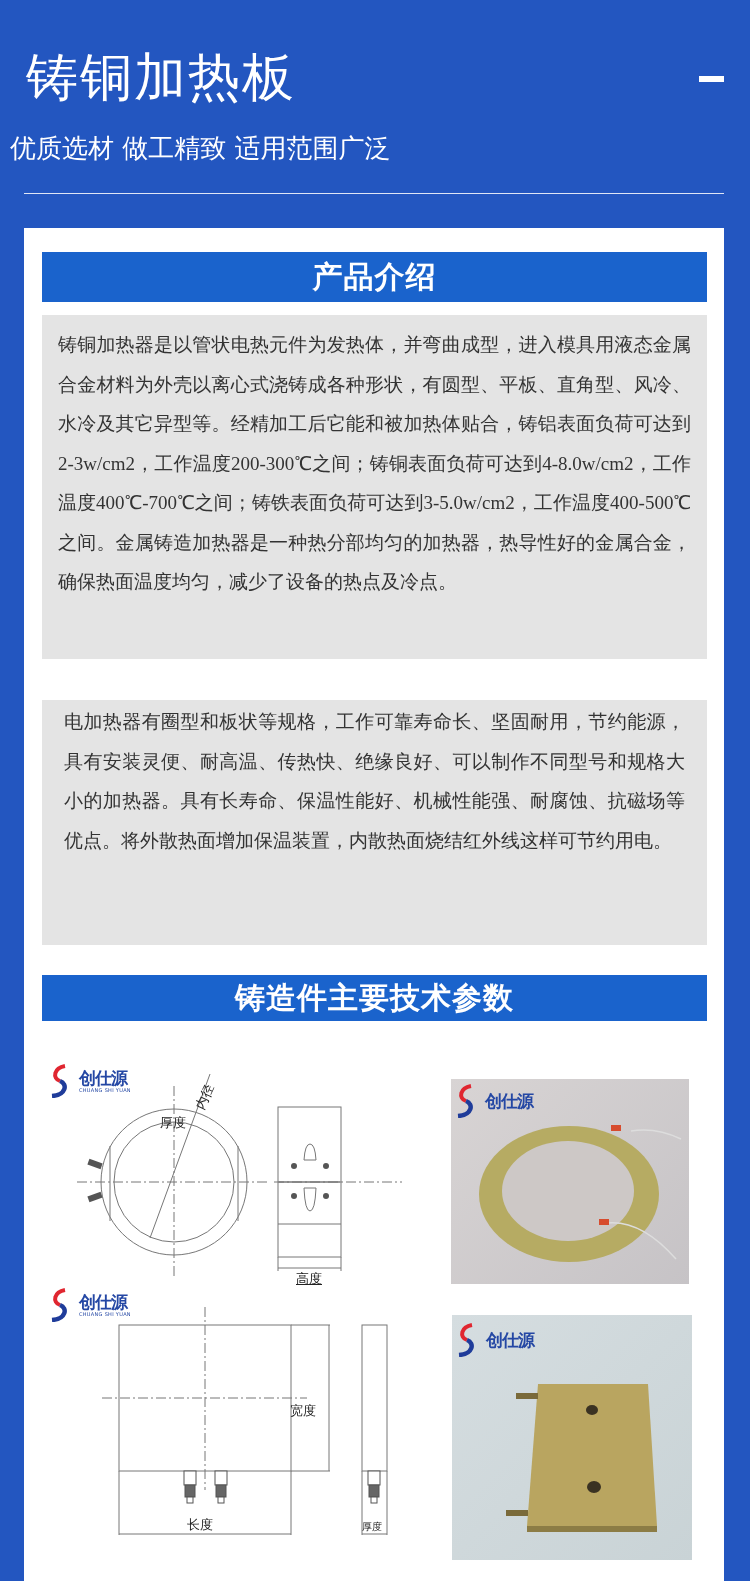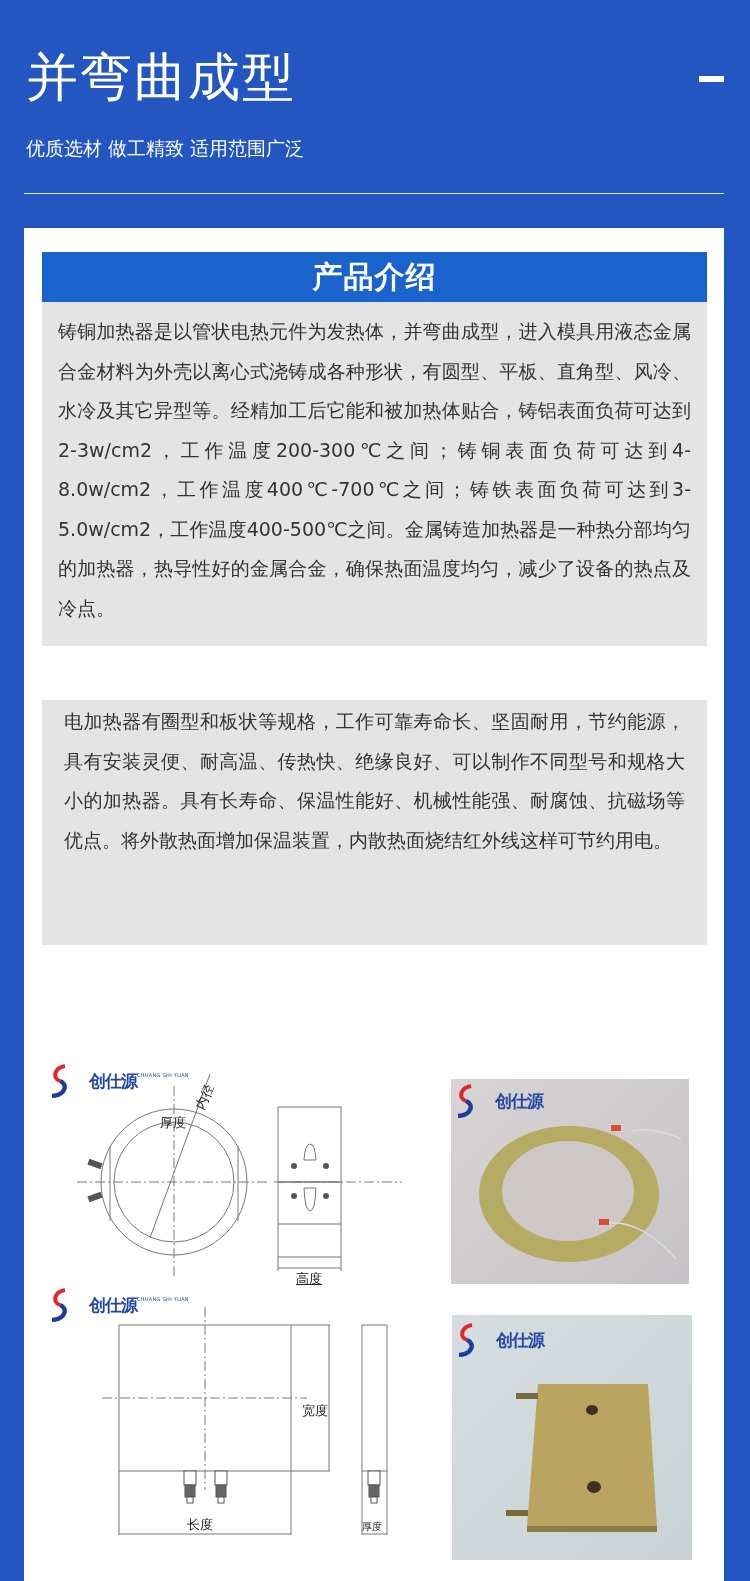--- a/index.html
+++ b/index.html
@@ -11,75 +11,76 @@
   }
   .hero-title {
     position: absolute; left: 26px; top: 42px;
     color: #fff; font-size: 52px; font-weight: normal; letter-spacing: 2px;
     line-height: 70px;
   }
   .hero-dash {
     position: absolute; left: 699px; top: 76px; width: 25px; height: 6px; background: #fff;
   }
   .hero-sub {
-    position: absolute; left: 26px; top: 130px;
-    color: #fff; font-size: 19px; line-height: 36px; letter-spacing: 0px;
+    position: absolute; left: 10px; top: 130px;
+    color: #fff; font-size: 26px; line-height: 36px; letter-spacing: 0px;
   }
   .hero-line {
     position: absolute; left: 24px; top: 193px; width: 700px; height: 1px; background: #dfe6f6;
   }
   .card {
     position: absolute; left: 24px; top: 228px; width: 700px; height: 1353px; background: #fff;
   }
   .sec-head {
     position: absolute; left: 18px; width: 665px;
     background: #1a63cc; color: #fff; text-align: center;
     font-weight: bold; font-size: 30px; letter-spacing: 1px;
   }
   .sec-body {
     position: absolute; left: 18px; width: 665px; background: #e4e4e4;
   }
   .sec-body p {
     color: #333; font-size: 19px; line-height: 39.5px; text-align: justify;
   }
   .s1-head { top: 24px; height: 50px; line-height: 50px; }
-  .s1-body { top: 74px; height: 344px; padding: 10px 16px 11px 16px; }
+  .s1-body { top: 87px; height: 344px; padding: 10px 16px 11px 16px; font-family: Liberation Serif, serif; }
   .s2-head { top: 418px; height: 54px; line-height: 54px; }
   .s2-body { top: 472px; height: 245px; padding: 0 22px 0 22px; }
   .s2-body p { line-height: 39.5px; padding-top: 2px; }
   .s3-head { top: 747px; height: 46px; line-height: 46px; }
 
   .figure { position: absolute; }
   .logo { position: absolute; display: flex; align-items: center; }
   .logo-s { width: 24px; height: 34px; }
-  .logo-text { margin-left: 17px; display: flex; flex-direction: row; }
+  .logo-text { margin-left: 7px; display: flex; flex-direction: column; }
   .logo-cn { color: #2447a4; font-weight: bold; font-size: 17px; line-height: 18px; letter-spacing: -1px; }
   .logo-en { color: #2447a4; font-size: 5px; line-height: 6px; letter-spacing: 0.3px; }
   .dim-label { position: absolute; font-size: 13px; color: #222; }
   .photo { position: absolute; overflow: hidden; }
 </style>
 </head>
 <body>
 
-<div class="hero-title">并弯曲成型</div>
+<div class="hero-title">铸铜加热板</div>
 <div class="hero-dash"></div>
 <div class="hero-sub">优质选材 做工精致 适用范围广泛</div>
 <div class="hero-line"></div>
 
 <div class="card">
 
   <div class="sec-head s1-head">产品介绍</div>
   <div class="sec-body s1-body">
     <p>铸铜加热器是以管状电热元件为发热体，并弯曲成型，进入模具用液态金属合金材料为外壳以离心式浇铸成各种形状，有圆型、平板、直角型、风冷、水冷及其它异型等。经精加工后它能和被加热体贴合，铸铝表面负荷可达到2-3w/cm2，工作温度200-300℃之间；铸铜表面负荷可达到4-8.0w/cm2，工作温度400℃-700℃之间；铸铁表面负荷可达到3-5.0w/cm2，工作温度400-500℃之间。金属铸造加热器是一种热分部均匀的加热器，热导性好的金属合金，确保热面温度均匀，减少了设备的热点及冷点。</p>
   </div>
 
   <div class="sec-body s2-body">
     <p>电加热器有圈型和板状等规格，工作可靠寿命长、坚固耐用，节约能源，具有安装灵便、耐高温、传热快、绝缘良好、可以制作不同型号和规格大小的加热器。具有长寿命、保温性能好、机械性能强、耐腐蚀、抗磁场等优点。将外散热面增加保温装置，内散热面烧结红外线这样可节约用电。</p>
   </div>
 
+  <div class="sec-head s3-head">铸造件主要技术参数</div>
 
   <div class="figure" style="left:18px; top:828px; width:360px; height:230px;">
     <div class="logo" style="left:6px; top:8px;">
       <svg class="logo-s" viewBox="0 0 24 34">
         <path d="M17 2 C6 4 4 14 12 17" stroke="#e02630" stroke-width="4" fill="none"></path>
         <path d="M12 17 C20 20 18 31 4 32" stroke="#1f3c9a" stroke-width="4.5" fill="none"></path>
       </svg>
       <div class="logo-text">
         <span class="logo-cn">创仕源</span>
         <span class="logo-en">CHUANG SHI YUAN</span>
@@ -170,21 +171,21 @@
         <rect x="143" y="205" width="10" height="12" fill="#666"></rect>
         <rect x="145" y="217" width="6" height="6"></rect>
         <rect x="173" y="191" width="12" height="14"></rect>
         <rect x="174" y="205" width="10" height="12" fill="#666"></rect>
         <rect x="176" y="217" width="6" height="6"></rect>
         <rect x="326" y="191" width="12" height="14"></rect>
         <rect x="327" y="205" width="10" height="12" fill="#666"></rect>
         <rect x="329" y="217" width="6" height="6"></rect>
       </g>
     </svg>
-    <span class="dim-label" style="left:260px; top:122px;">宽度</span>
+    <span class="dim-label" style="left:248px; top:122px;">宽度</span>
     <span class="dim-label" style="left:145px; top:236px;font-family:Liberation Serif, serif;">长度</span>
     <span class="dim-label" style="left:320px; top:240px; font-size:10px;">厚度</span>
   </div>
 
   <div class="photo" style="left:428px; top:1087px; width:240px; height:245px; background:linear-gradient(135deg,#d5dde0,#c9d3d6);">
     <div class="logo" style="left:3px; top:8px;">
       <svg class="logo-s" viewBox="0 0 24 34">
         <path d="M17 2 C6 4 4 14 12 17" stroke="#e02630" stroke-width="4" fill="none"></path>
         <path d="M12 17 C20 20 18 31 4 32" stroke="#1f3c9a" stroke-width="4.5" fill="none"></path>
       </svg>

